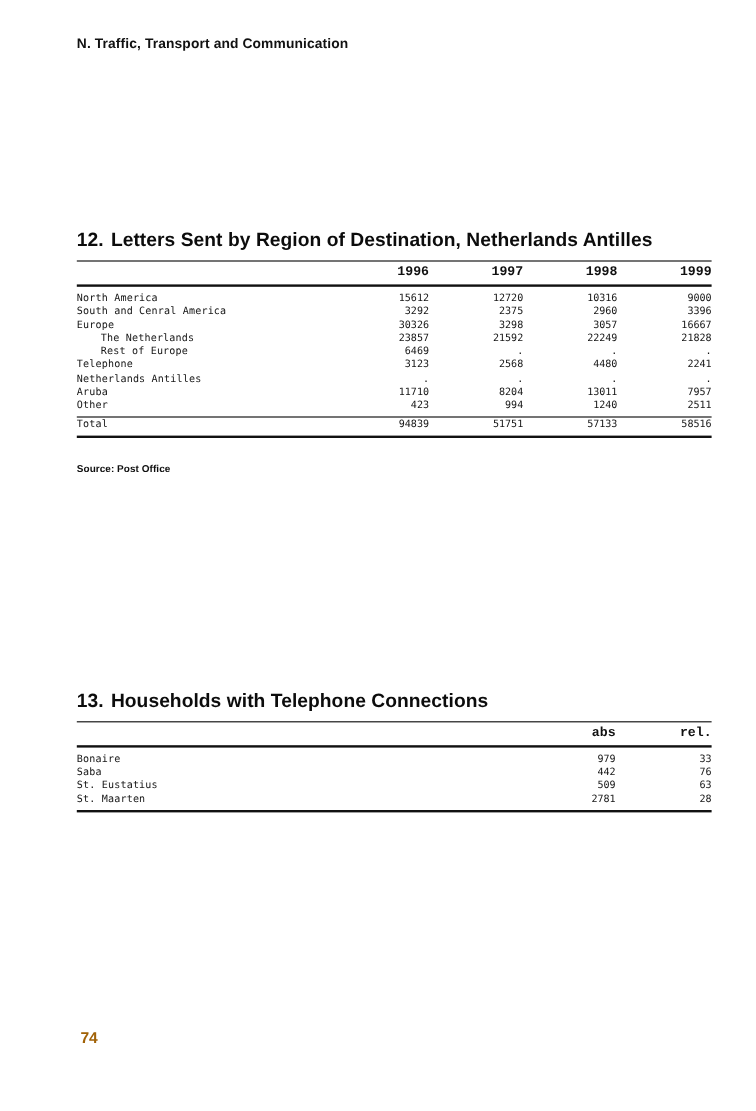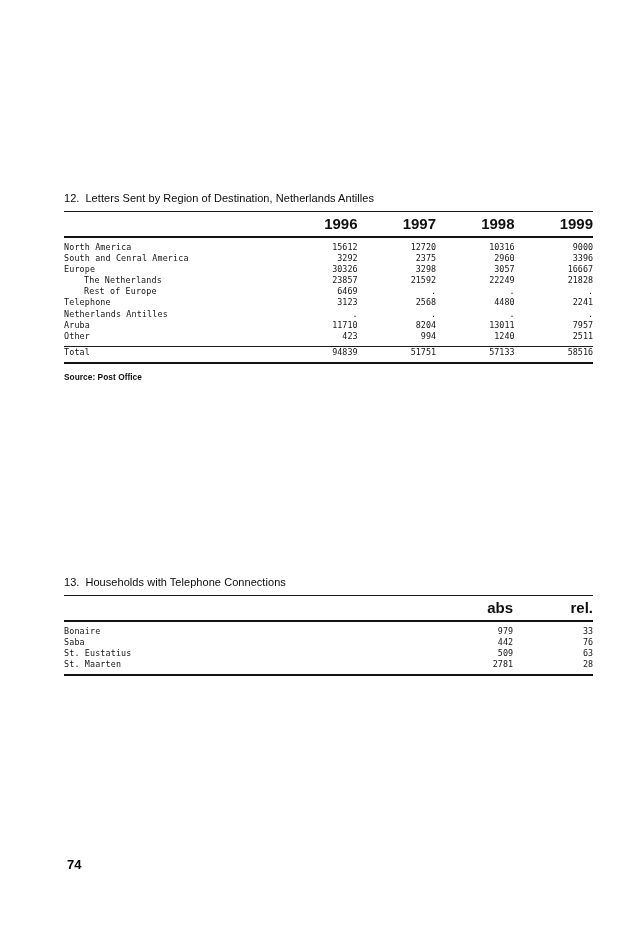--- a/index.html
+++ b/index.html
@@ -31,22 +31,22 @@
   .table-block {
     position: absolute;
     left: 64px;
     width: 529px;
   }
   #table-12 { top: 192px; }
   #table-13 { top: 576px; }
 
   .table-title {
     font-family: "Liberation Sans", sans-serif;
-    font-weight: normal;
-    font-size: 11px;
+    font-weight: bold;
+    font-size: 16px;
     color: #0c0c0c;
     margin: 0 0 7px 0;
     letter-spacing: 0.05px;
   }
   .table-title .tnum { margin-right: 6px; }
 
   table.stat {
     border-collapse: collapse;
     width: 529px;
     table-layout: fixed;
@@ -59,23 +59,23 @@
     width: 529px;
   }
   .rule-thick {
     height: 0;
     border-top: 2.4px solid #111111;
     width: 529px;
   }
 
   
   table.stat thead th {
-    font-family: Liberation Sans, sans-serif;
-    font-weight: bold;
-    font-size: 15px;
+    font-family: Liberation Mono, monospace;
+    font-weight: bold;
+    font-size: 11px;
     color: #101010;
     text-align: right;
     padding: 3px 0 4px 0;
     white-space: nowrap;
   }
   table.stat thead th.lbl { text-align: left; }
 
   
   table.stat tbody td {
     font-family: "DejaVu Sans Mono", "Liberation Mono", monospace;
@@ -103,40 +103,41 @@
   
   .c-lbl2 { width: 289px; }
   .c-abs  { width: 160px; }
   .c-rel  { width: 80px; }
 
   .source {
     font-family: "Liberation Sans", sans-serif;
     font-weight: bold;
     font-size: 8.3px;
     color: #0f0f0f;
-    margin-top: 8px;
+    margin-top: 20px;
     letter-spacing: 0.05px;
   }
 
   
   .folio {
     position: absolute;
     left: 67px;
     top: 857px;
     font-family: "Liberation Sans", sans-serif;
     font-weight: bold;
     font-size: 13px;
-    color: #000000;
+    color: #a16207;
   }
 </style>
 </head>
 <body>
 
 <div class="page">
 
+  <div class="running-header">N. Traffic, Transport and Communication</div>
 
   <div class="table-block" id="table-12">
     <div class="table-title">
       <span class="tnum">12.</span><span>Letters Sent by Region of Destination, Netherlands Antilles</span>
     </div>
 
     <div class="rule-thin"></div>
 
     <table class="stat">
       <colgroup>

